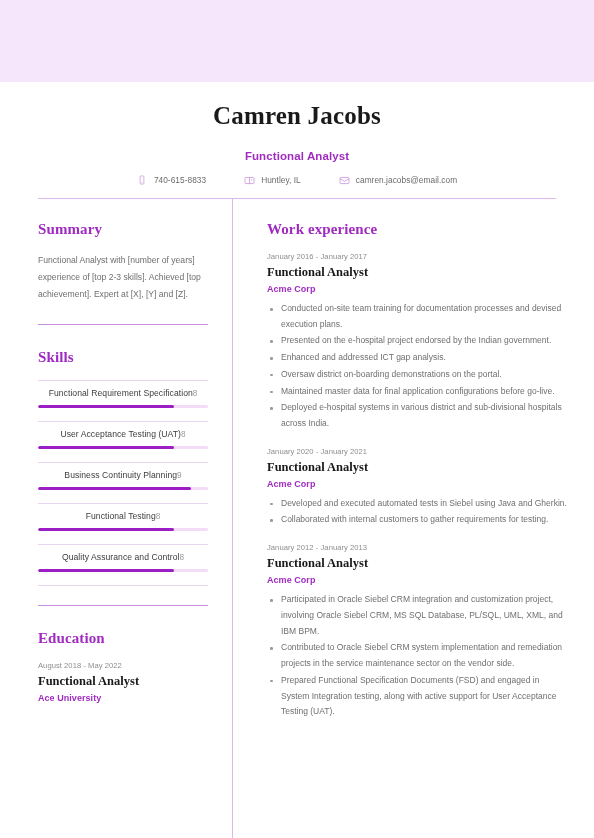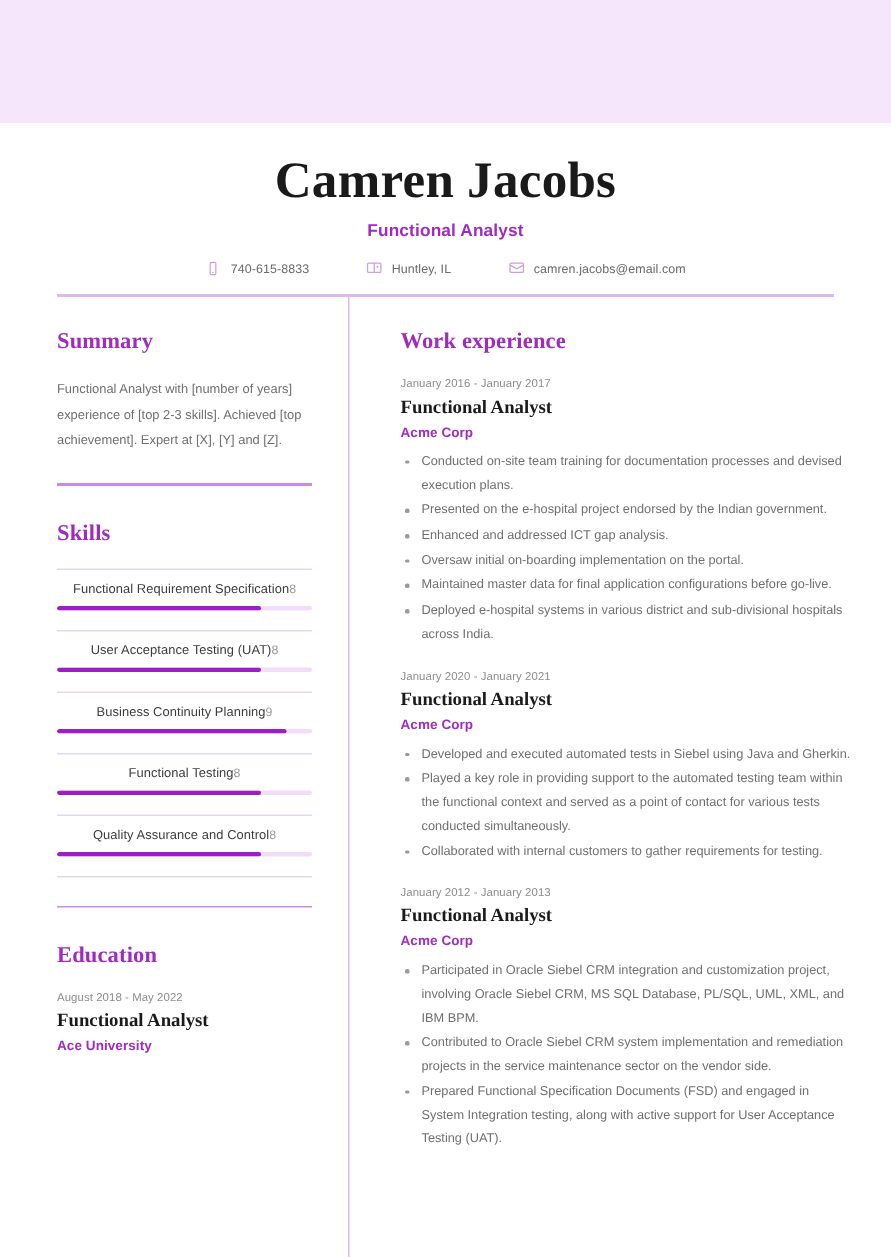--- a/index.html
+++ b/index.html
@@ -26,25 +26,25 @@
     height: 82px;
     background: #f6e6fb;
     width: 100%;
   }
   .header {
     padding: 20px 38px 0 38px;
     text-align: center;
   }
   .full-name {
     font-family: "Liberation Serif", serif;
-    font-size: 34px;
+    font-size: 25px;
     font-weight: bold;
     color: #1a1a1a;
     letter-spacing: 0.2px;
-    margin: 0 0 9px 0;
+    margin: 0 0 20px 0;
     line-height: 1.1;
   }
   .job-subtitle {
     font-size: 11.5px;
     font-weight: bold;
     color: #a02bc0;
     margin: 0 0 13px 0;
     letter-spacing: 0.1px;
   }
   .contact-row {
@@ -321,32 +321,31 @@
       <h2 class="section-heading">Work experience</h2>
       <div id="work-list">
           <div class="job-entry">
             <div class="entry-date">January 2016 - January 2017</div>
             <div class="entry-title">Functional Analyst</div>
             <div class="entry-org">Acme Corp</div>
             <ul class="job-bullets">
               <li>Conducted on-site team training for documentation processes and devised execution plans.</li>
               <li>Presented on the e-hospital project endorsed by the Indian government.</li>
               <li>Enhanced and addressed ICT gap analysis.</li>
-              <li>Oversaw initial on-boarding implementation on the portal.</li>
+              <li>Oversaw district on-boarding demonstrations on the portal.</li>
               <li>Maintained master data for final application configurations before go-live.</li>
               <li>Deployed e-hospital systems in various district and sub-divisional hospitals across India.</li>
             </ul>
           </div>
           <div class="job-entry">
             <div class="entry-date">January 2020 - January 2021</div>
             <div class="entry-title">Functional Analyst</div>
             <div class="entry-org">Acme Corp</div>
             <ul class="job-bullets">
               <li>Developed and executed automated tests in Siebel using Java and Gherkin.</li>
-              <li>Played a key role in providing support to the automated testing team within the functional context and served as a point of contact for various tests conducted simultaneously.</li>
               <li>Collaborated with internal customers to gather requirements for testing.</li>
             </ul>
           </div>
           <div class="job-entry">
             <div class="entry-date">January 2012 - January 2013</div>
             <div class="entry-title">Functional Analyst</div>
             <div class="entry-org">Acme Corp</div>
             <ul class="job-bullets">
               <li>Participated in Oracle Siebel CRM integration and customization project, involving Oracle Siebel CRM, MS SQL Database, PL/SQL, UML, XML, and IBM BPM.</li>
               <li>Contributed to Oracle Siebel CRM system implementation and remediation projects in the service maintenance sector on the vendor side.</li>

